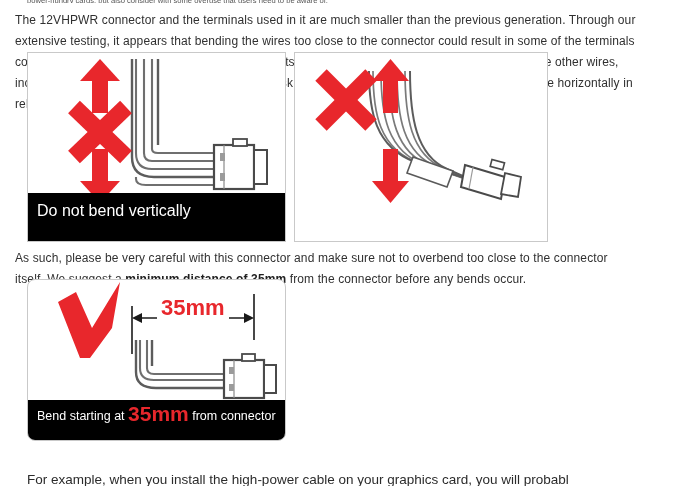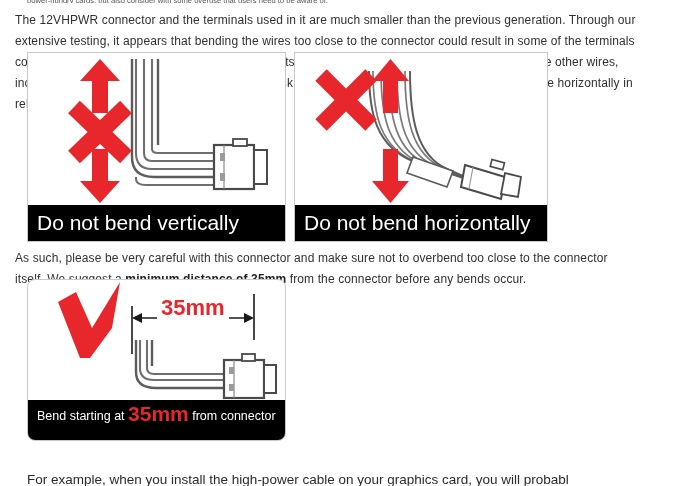--- a/index.html
+++ b/index.html
@@ -78,23 +78,23 @@
   }
 
   
   .caption-bar {
     position: absolute;
     left: 0;
     right: 0;
     bottom: 0;
     background: #000000;
     color: #ffffff;
-    font-size: 21px;
+    font-size: 16px;
     line-height: 36px;
-    height: 36px;
+    height: 48px;
     padding-left: 9px;
     box-sizing: border-box;
     white-space: nowrap;
     overflow: hidden;
     font-family: "Liberation Sans", sans-serif;
     font-weight: 400;
   }
   .caption-bar.small {
     font-size: 12.5px;
     line-height: 28px;
@@ -212,21 +212,20 @@
       <g fill="#e8272c">
         <rect x="88" y="96" width="15" height="38"></rect>
         <polygon points="95.5,150 77,128 114,128"></polygon>
       </g>
 
       <g stroke="#e8272c" stroke-width="16" stroke-linecap="butt">
         <line x1="26" y1="22" x2="76" y2="72"></line>
         <line x1="76" y1="22" x2="26" y2="72"></line>
       </g>
     </svg>
-    <div class="caption-bar">Do not bend horizontally</div>
   </div>
 
   <div class="para para-2"><span>As such, please be very careful with this connector and make sure not to overbend too close to the connector itself. We suggest a </span><b>minimum distance of 35mm</b><span> from the connector before any bends occur.</span></div>
 
   <div class="figure fig-distance">
     <svg class="art" width="258" height="134" viewBox="0 0 258 134">
 
       <g stroke="#1a1a1a" stroke-width="1.6">
         <line x1="104" y1="26" x2="104" y2="74"></line>
         <line x1="226" y1="14" x2="226" y2="60"></line>

